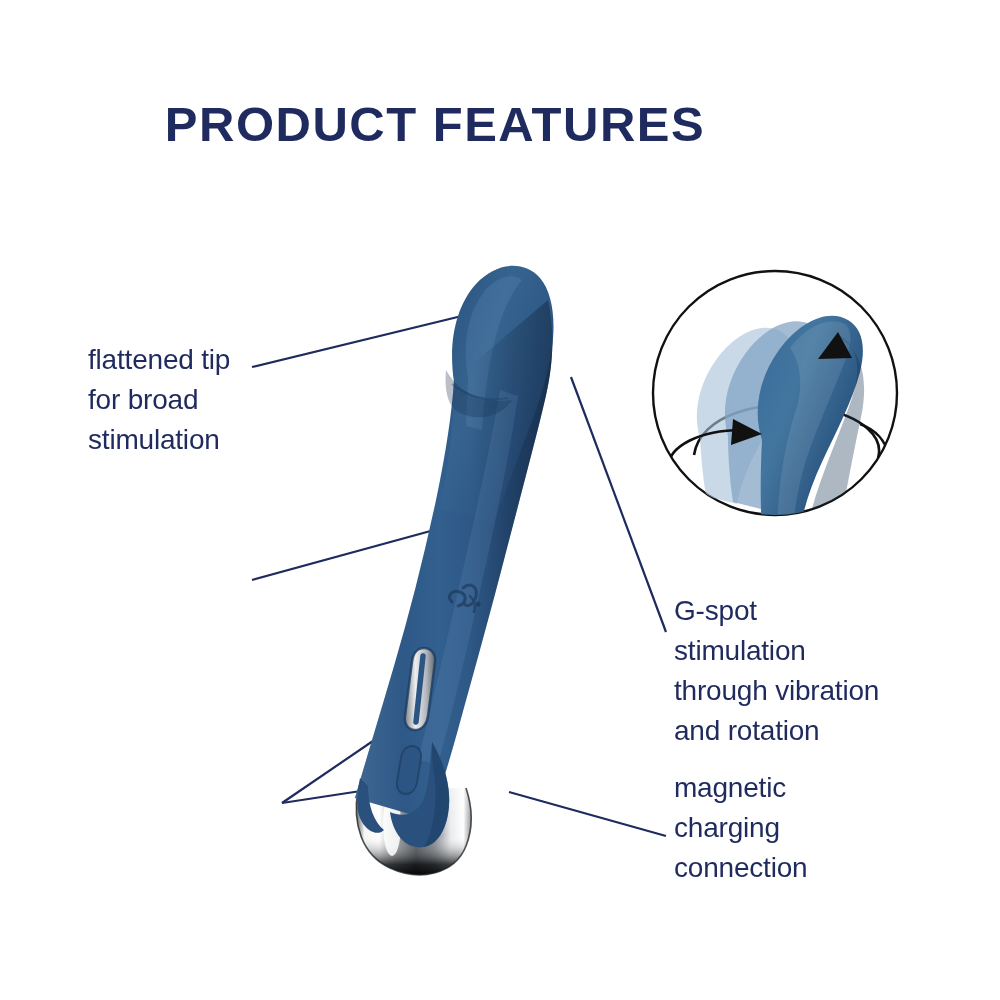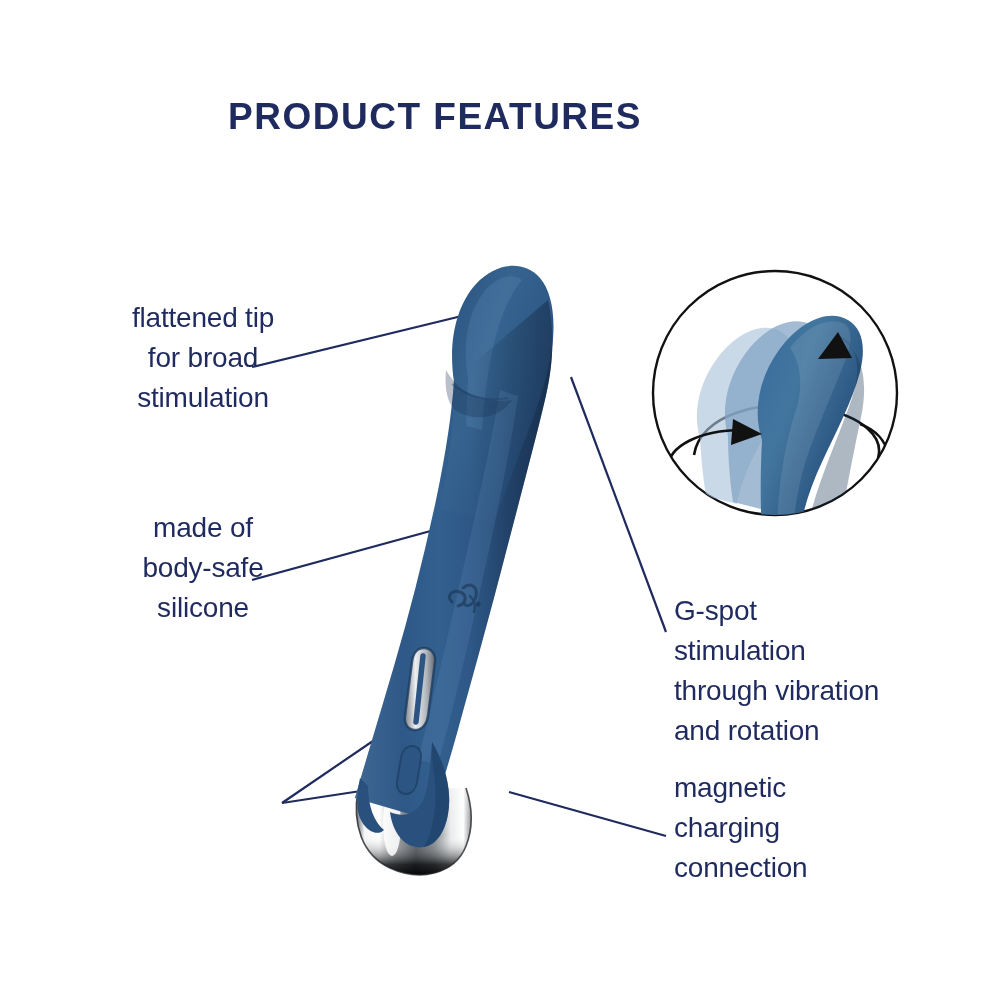--- a/index.html
+++ b/index.html
@@ -17,38 +17,38 @@
   }
 
   
   #title {
     position: absolute;
     top: 96px;
     left: 0;
     width: 870px;
     text-align: center;
     font-family: "Liberation Sans", sans-serif;
-    font-size: 37px;
+    font-size: 49px;
     font-weight: 700;
     letter-spacing: 1.5px;
     color: #1f2a5e;
     white-space: nowrap;
   }
 
   
   .label {
     position: absolute;
     font-family: "Liberation Sans", sans-serif;
     font-size: 28px;
     line-height: 40px;
     color: #1f2a5e;
     white-space: pre-line;
     letter-spacing: -0.2px;
   }
-  .label.left  { text-align: center; }
+  .label.left  { text-align: left; margin-top: 42px; }
   .label.right { text-align: left; }
 
   #label-tip      { left: 88px;  top: 298px;  width: 230px; }
   #label-silicone { left: 88px;  top: 508px;  width: 230px; }
   #label-control  { left: 88px;  top: 728px;  width: 250px; }
   #label-gspot    { left: 674px; top: 548px;  width: 260px; margin-top: 43px; }
   #label-magnetic { left: 674px; top: 768px;  width: 220px; }
 
   
   #stage {
@@ -62,23 +62,20 @@
 <body>
 
 <div id="page">
 
   <div id="title">PRODUCT FEATURES</div>
 
   <div class="label left" id="label-tip">flattened tip
 for broad
 stimulation</div>
 
-  <div class="label left" id="label-silicone">made of
-body-safe
-silicone</div>
 
 
   <div class="label right" id="label-gspot">G-spot
 stimulation
 through vibration
 and rotation</div>
 
   <div class="label right" id="label-magnetic">magnetic
 charging
 connection</div>

